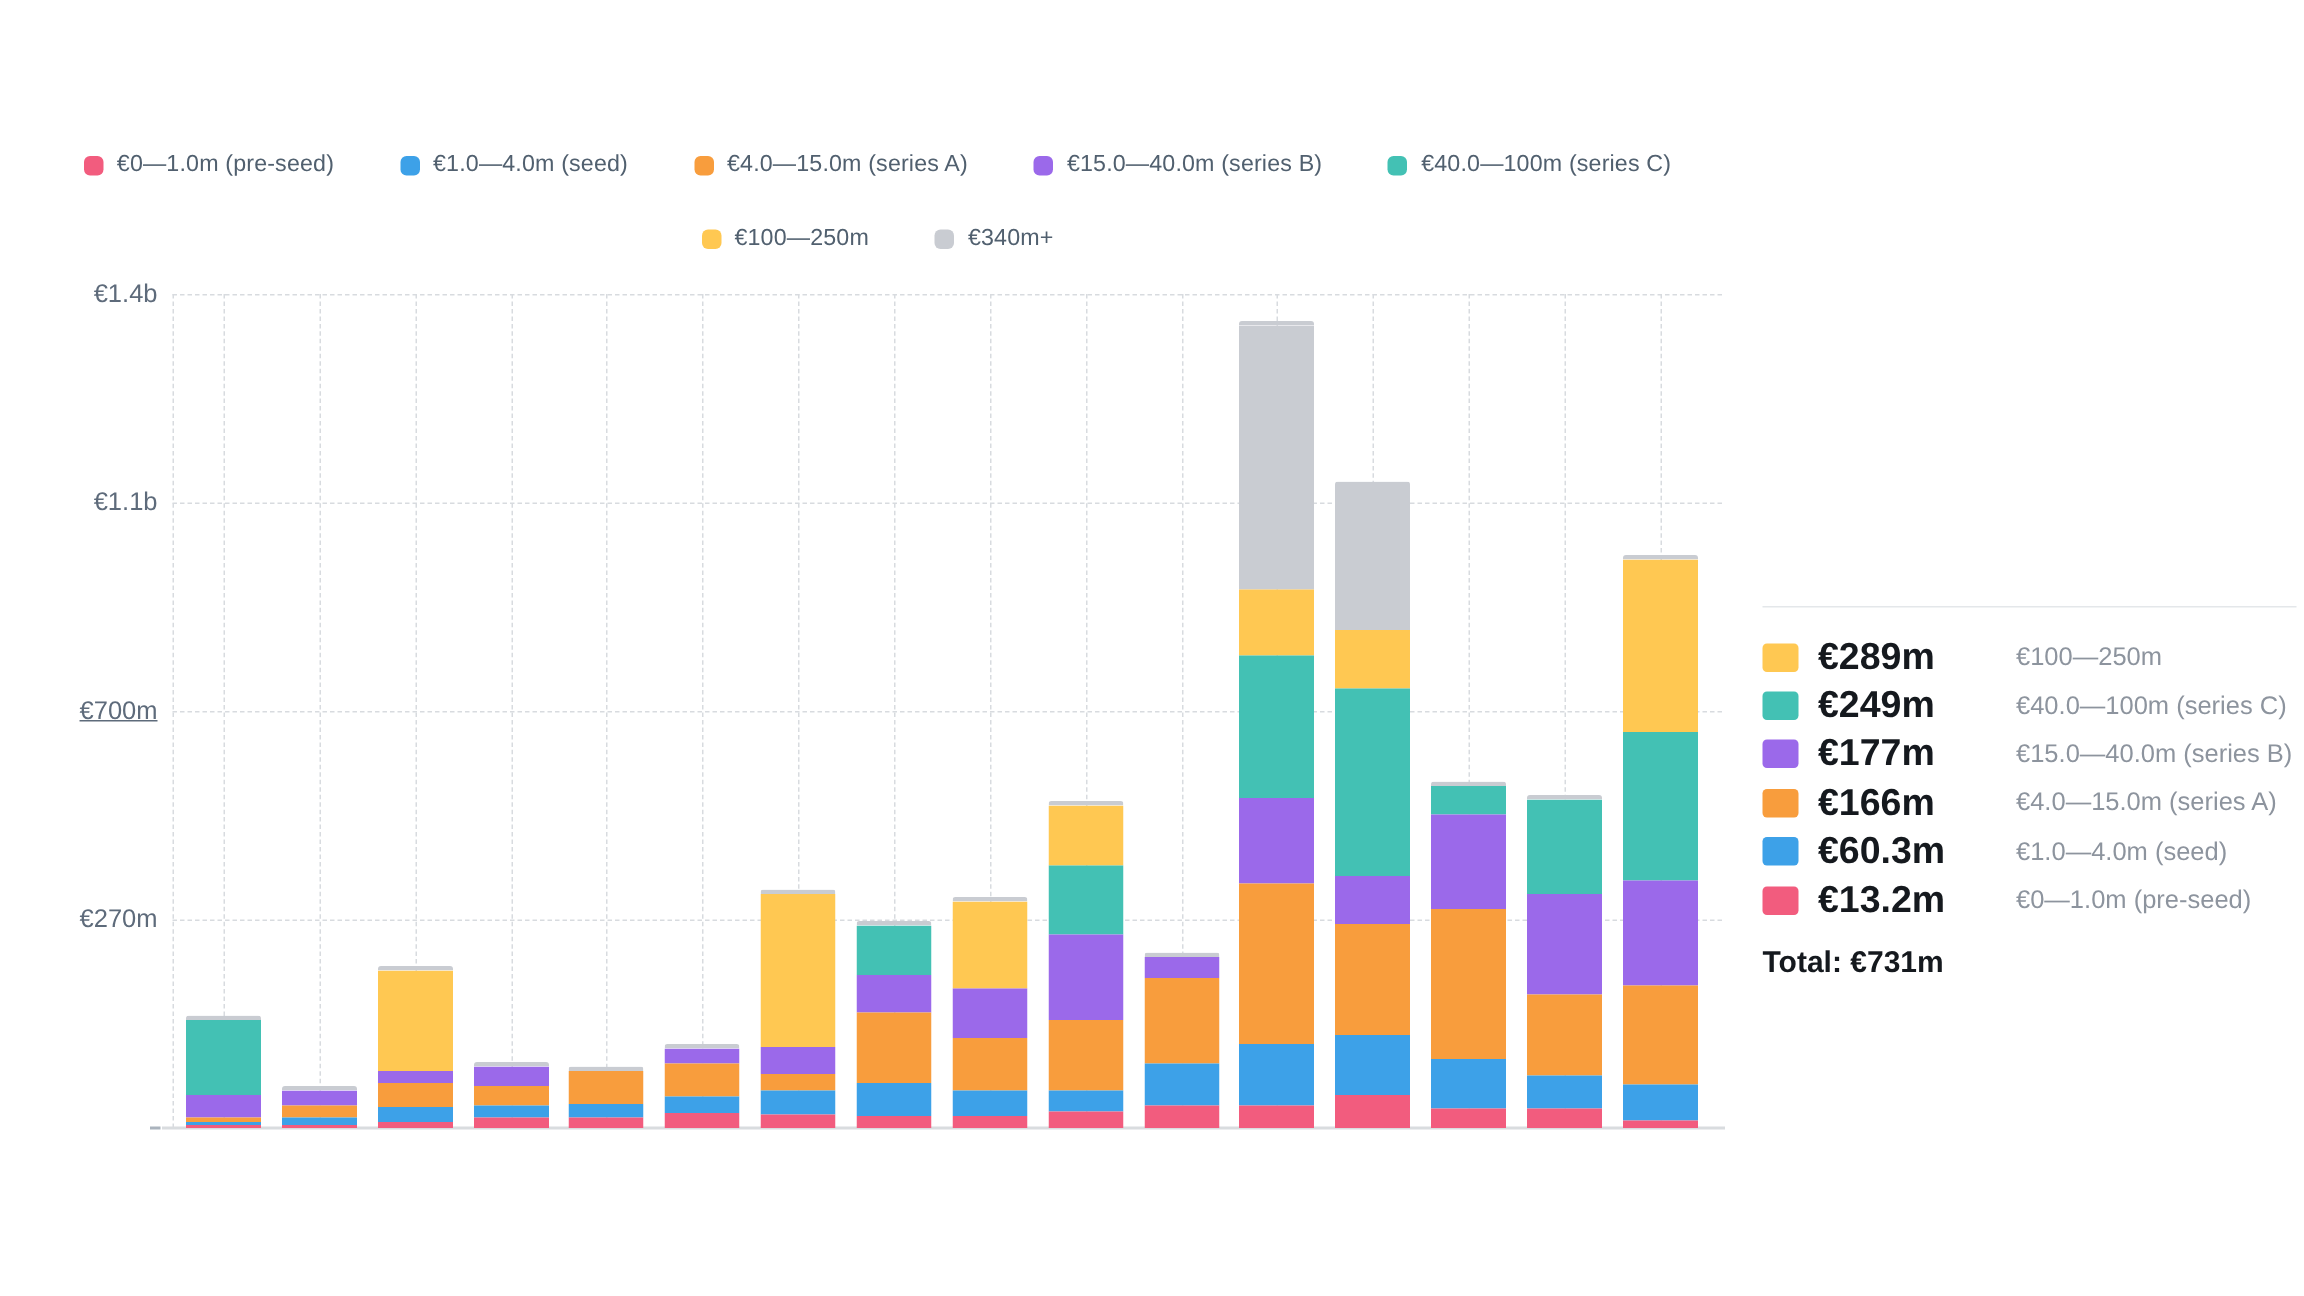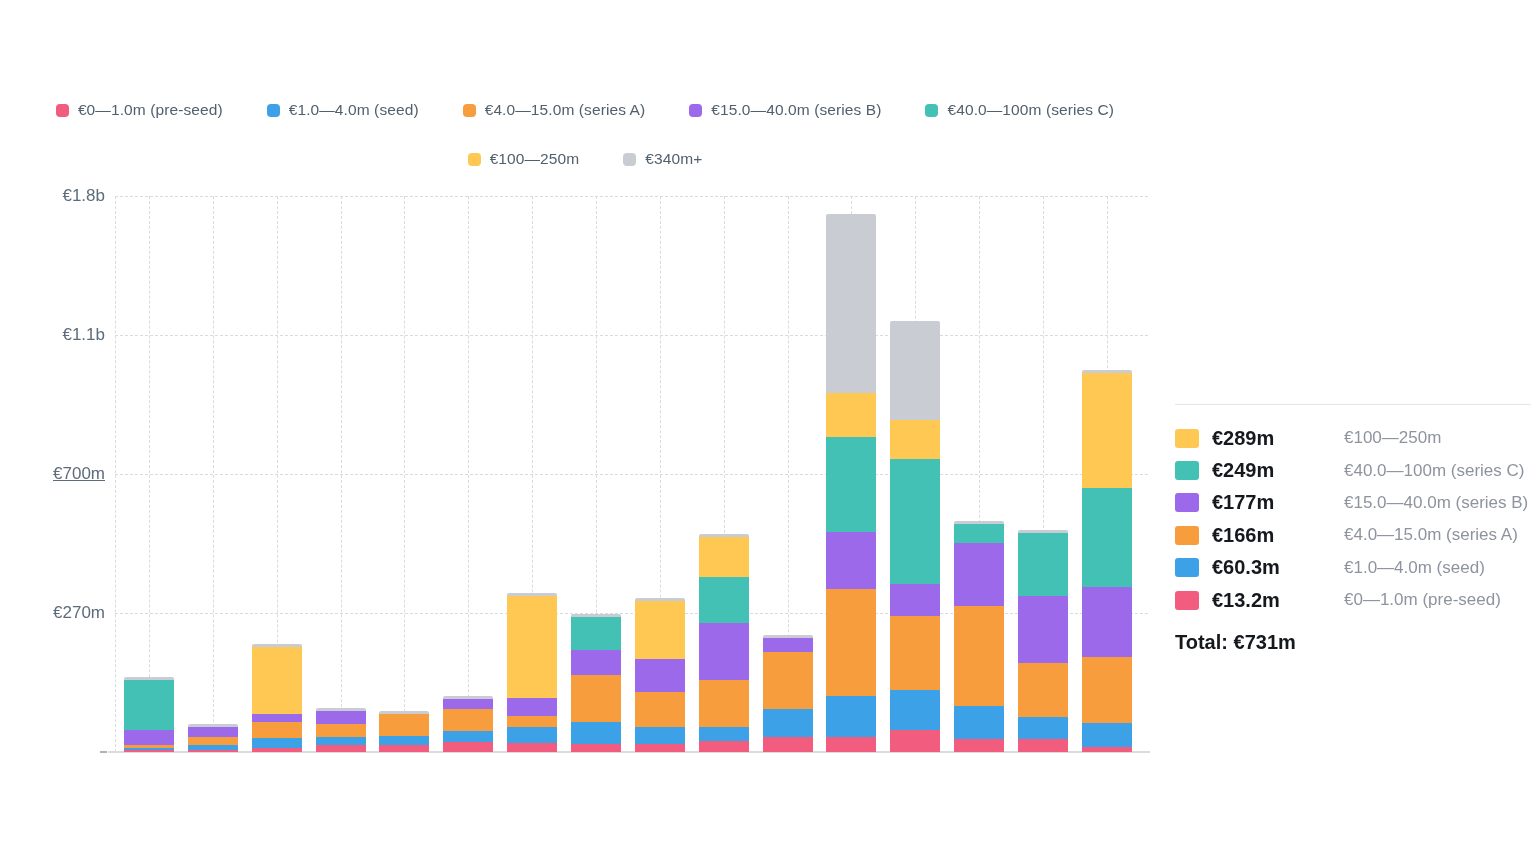--- a/index.html
+++ b/index.html
@@ -26,21 +26,21 @@
          border-top:3px solid #c9ccd2; border-radius:2px 2px 0 0; overflow:hidden; cursor:pointer; }
   .seg { width:100%; flex:none; }
 
   
   #panel { position:absolute; left:1175px; top:404px; width:356px; }
   #panel-divider { border-top:1px solid #e4e7ea; width:100%; }
   #panel-title { margin-top:20px; font-size:21px; font-weight:bold; color:#23282e; }
   #panel-rows { margin-top:17px; }
   .panel-row { display:flex; align-items:center; height:32.4px; }
   .panel-swatch { width:24px; height:19px; border-radius:3px; flex:none; }
-  .panel-value { width:132px; margin-left:13px; font-size:20px; font-weight:bold; color:#15191e; }
+  .panel-value { width:132px; margin-left:13px; font-size:25px; font-weight:bold; color:#15191e; }
   .panel-range { font-size:17px; color:#8d949e; }
   #panel-total { margin-top:15px; font-size:20px; font-weight:bold; color:#15191e; }
 </style>
 </head>
 <body>
 
 <div id="stage">
 
   <div id="legend">
       <div class="legend-row">
@@ -95,21 +95,21 @@
       <div class="gridline-v" style="left: 979.05px; top: 196px; height: 556px;"></div>
       <div class="gridline-v" style="left: 1042.9px; top: 196px; height: 556px;"></div>
       <div class="gridline-v" style="left: 1106.75px; top: 196px; height: 556px;"></div>
       <div class="gridline-h" style="left: 115px; top: 613px; width: 1033px;"></div>
       <div class="ytick-label" style="left: 33px; top: 603px;">€270m</div>
       <div class="gridline-h" style="left: 115px; top: 474px; width: 1033px;"></div>
       <div class="ytick-label" style="left: 33px; top: 464px; text-decoration: underline;">€700m</div>
       <div class="gridline-h" style="left: 115px; top: 335px; width: 1033px;"></div>
       <div class="ytick-label" style="left: 33px; top: 325px;">€1.1b</div>
       <div class="gridline-h" style="left: 115px; top: 196px; width: 1033px;"></div>
-      <div class="ytick-label" style="left: 33px; top: 186px;">€1.8b</div>
+      <div class="ytick-label" style="left: 33px; top: 186px;">€1.4b</div>
       <div class="baseline" style="left: 108px; top: 751px; width: 1042px;"></div>
       <div class="zero-tick" style="left: 100px; top: 751px;"></div>
       <div class="bar" style="left: 124px; width: 50px; height: 75.28px; top: 676.72px;">
         <div class="seg" style="height: 1.98571px; background: rgb(242, 92, 126);"></div>
         <div class="seg" style="height: 1.98571px; background: rgb(61, 161, 232);"></div>
         <div class="seg" style="height: 3.17714px; background: rgb(248, 157, 61);"></div>
         <div class="seg" style="height: 15.0914px; background: rgb(155, 105, 234);"></div>
         <div class="seg" style="height: 50.04px; background: rgb(67, 193, 180);"></div>
       </div>
       <div class="bar" style="left: 187.85px; width: 50px; height: 28.4171px; top: 723.583px;">

